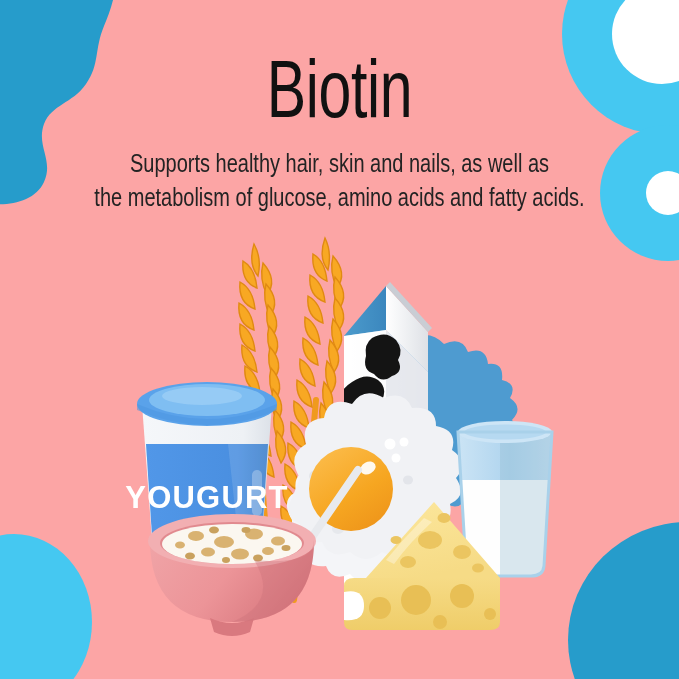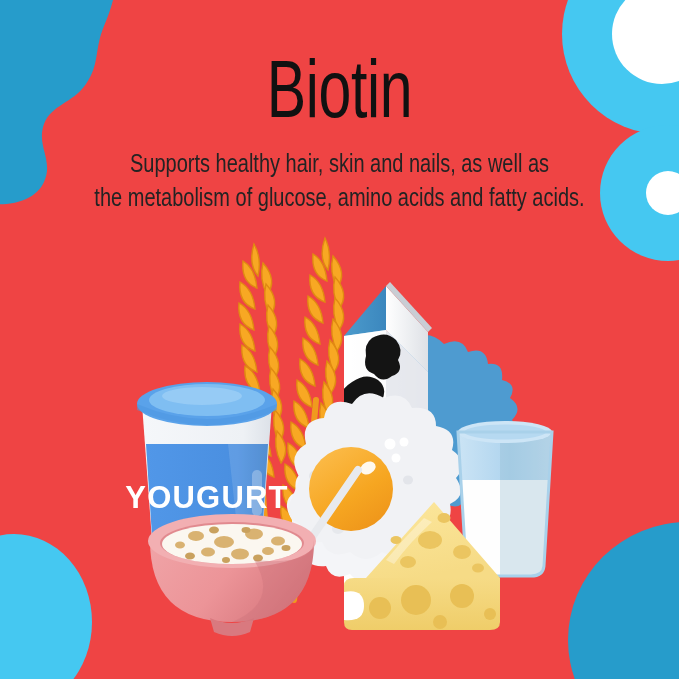--- a/index.html
+++ b/index.html
@@ -7,21 +7,21 @@
     padding: 0;
     background: #ffffff;
   }
   body {
     font-family: "Liberation Sans", sans-serif;
   }
   #poster {
     position: relative;
     width: 679px;
     height: 679px;
-    background: #ef4444;
+    background: #fca5a5;
     overflow: hidden;
   }
   .deco-layer {
     position: absolute;
     inset: 0;
     width: 679px;
     height: 679px;
     pointer-events: none;
   }
   .text-block {

